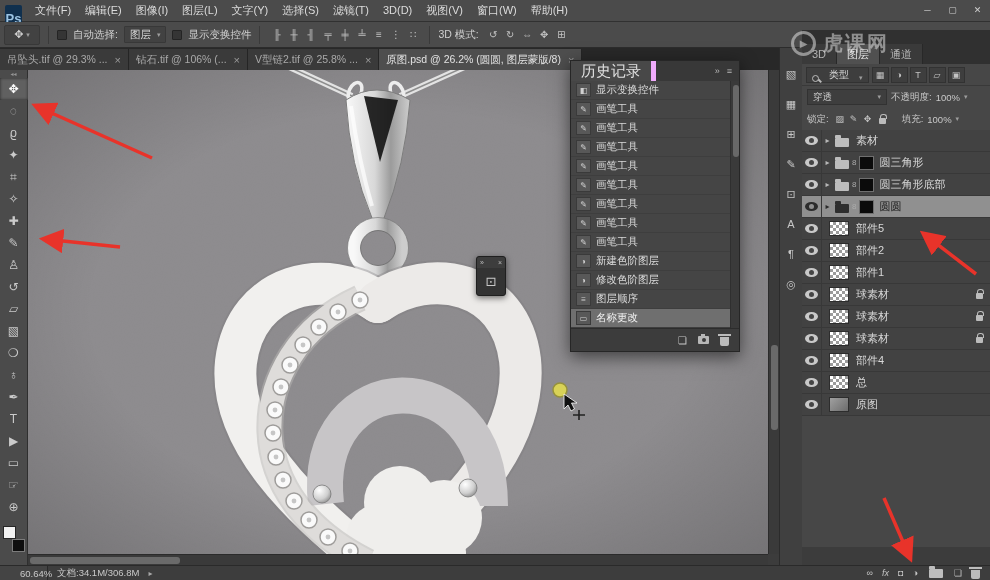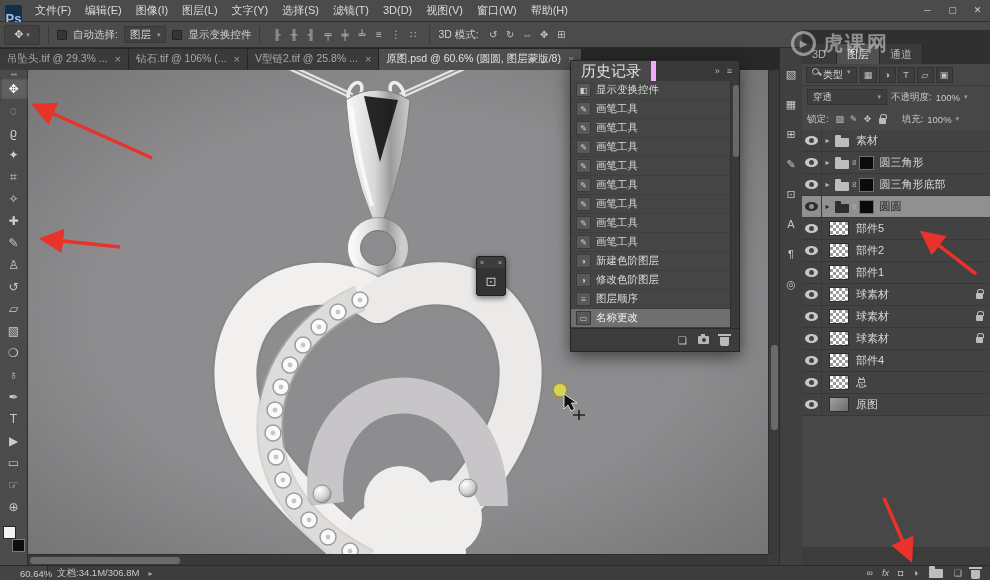--- a/index.html
+++ b/index.html
@@ -22,21 +22,21 @@
   .tool-badge{width:36px;height:20px;background:#424242;border:1px solid #383838;border-radius:2px;
               display:flex;align-items:center;justify-content:center;gap:3px;font-size:11px}
   .vsep{width:1px;height:18px;background:#3a3a3a;margin:0 2px}
   .checkbox{width:10px;height:10px;background:#353535;border:1px solid #242424;border-radius:1px}
   .dropdown{background:#424242;border:1px solid #383838;height:17px;display:flex;align-items:center;
             padding:0 5px;gap:6px;border-radius:1px;white-space:nowrap}
   .opt-icon{width:17px;height:18px;display:flex;align-items:center;justify-content:center;color:#c2c2c2;font-size:10px}
   .opt-label{white-space:nowrap;color:#cfcfcf}
 
   .tabsbar{position:absolute;left:0;top:48px;width:779px;height:22px;background:#282828;
-           display:flex;align-items:center}
+           display:flex;align-items:flex-end}
   .doc-tab{height:21px;background:#3a3a3a;border-right:1px solid #252525;display:flex;align-items:center;
            padding:0 7px;font-size:10.5px;color:#a9a9a9;gap:7px;white-space:nowrap;overflow:hidden;max-width:205px}
   .doc-tab.active{background:#4e4e4e;color:#e2e2e2}
   .tab-close{color:#9a9a9a;font-size:11px}
 
   
   .toolbar{position:absolute;left:0;top:70px;width:28px;height:495px;background:#4b4b4b;
            border-right:1px solid #2f2f2f;display:flex;flex-direction:column;align-items:center}
   .toolbar-top{height:8px;font-size:6px;line-height:8px;color:#969696}
   .tool{width:28px;height:22px;display:flex;align-items:center;justify-content:center;color:#cbcbcb;font-size:12px}
@@ -81,21 +81,21 @@
                    padding-top:18px;gap:14px}
   .strip-icon{width:17px;height:16px;display:flex;align-items:center;justify-content:center;color:#c6c6c6;font-size:11px}
 
   
   .right-panel{position:absolute;left:802px;top:30px;width:188px;height:517px;background:#474747}
   .rp-top{height:14px;background:#303030}
   .rp-tabs{display:flex;background:#303030;height:20px}
   .rp-tab{padding:0 10px;line-height:20px;font-size:11px;background:#3a3a3a;color:#b3b3b3;border-right:1px solid #282828}
   .rp-tab.active{background:#505050;color:#e5e5e5}
   .filter-row{height:22px;display:flex;align-items:center;gap:3px;padding:0 4px;border-bottom:1px solid #393939;font-size:10px}
-  .kind-select{display:flex;align-items:flex-start;gap:4px;background:#3e3e3e;border:1px solid #323232;height:16px;padding:0 5px}
+  .kind-select{display:flex;align-items:flex-end;gap:10px;background:#3e3e3e;border:1px solid #323232;height:16px;padding:0 5px}
   .magnifier{width:7px;height:7px;border:1.5px solid #bbb;border-radius:50%;position:relative}
   .magnifier::after{content:"";position:absolute;width:4px;height:1.5px;background:#bbb;transform:rotate(45deg);right:-3.5px;bottom:-1px}
   .filter-icon{width:17px;height:16px;background:#3e3e3e;border:1px solid #323232;display:flex;
                align-items:center;justify-content:center;font-size:9px;color:#c3c3c3}
   .blend-row,.lock-row{height:22px;display:flex;align-items:center;gap:4px;padding:0 5px;font-size:9.5px;color:#c9c9c9}
   .blend-select{width:80px;height:16px;background:#3e3e3e;border:1px solid #323232;display:flex;
                 align-items:center;justify-content:space-between;padding:0 5px}
   .small-icon{width:14px;display:flex;align-items:center;justify-content:center;color:#c3c3c3;font-size:9px}
   .lock-icon{width:7px;height:6px;background:#bcbcbc;border-radius:1px;position:relative;margin-top:4px;display:inline-block}
   .lock-icon::before{content:"";position:absolute;top:-4px;left:1px;width:5px;height:4px;
@@ -225,21 +225,21 @@
       <span class="tab-label">钻石.tif @ 106% (...</span>
       <span class="tab-close">×</span>
     </span>
 
     <span class="doc-tab">
       <span class="tab-label">V型链2.tif @ 25.8% ...</span>
       <span class="tab-close">×</span>
     </span>
 
     <span class="doc-tab active">
-      <span class="tab-label">原图.psd @ 60.6% (圆圆, 图层蒙版/8)</span>
+      <span class="tab-label">原图.psd @ 26.2% (圆圆, 图层蒙版/8)</span>
       <span class="tab-close">×</span>
     </span>
   </div>
 
 <div class="toolbar">
   <span class="toolbar-top">◂◂</span>
   <span style="display:flex;flex-direction:column">
 
   <span class="tool active">✥</span>
       <span class="tool">◌</span>

